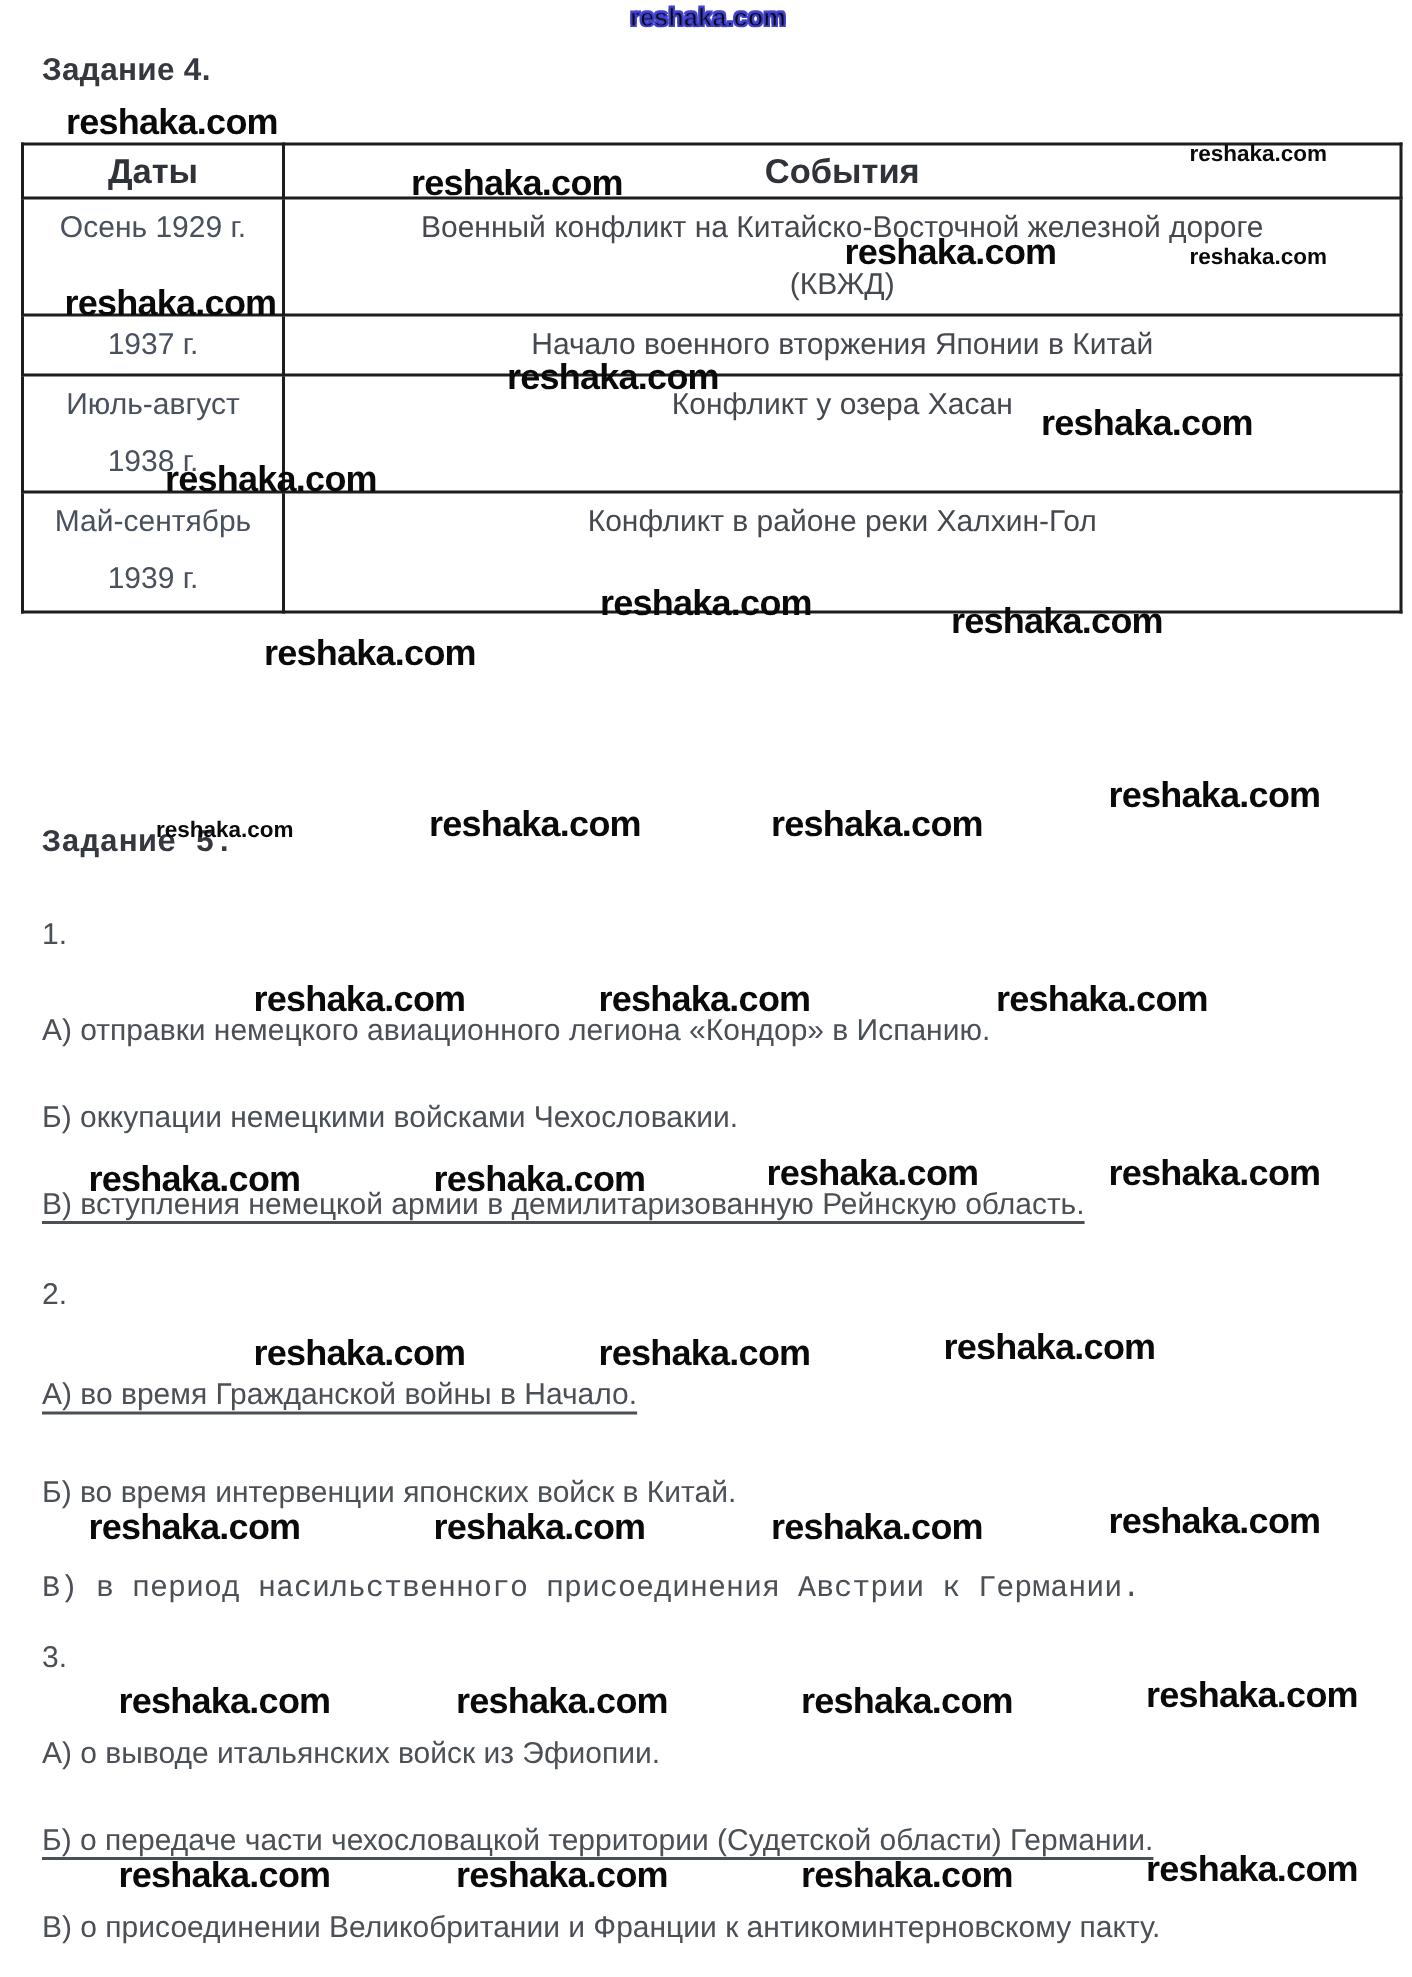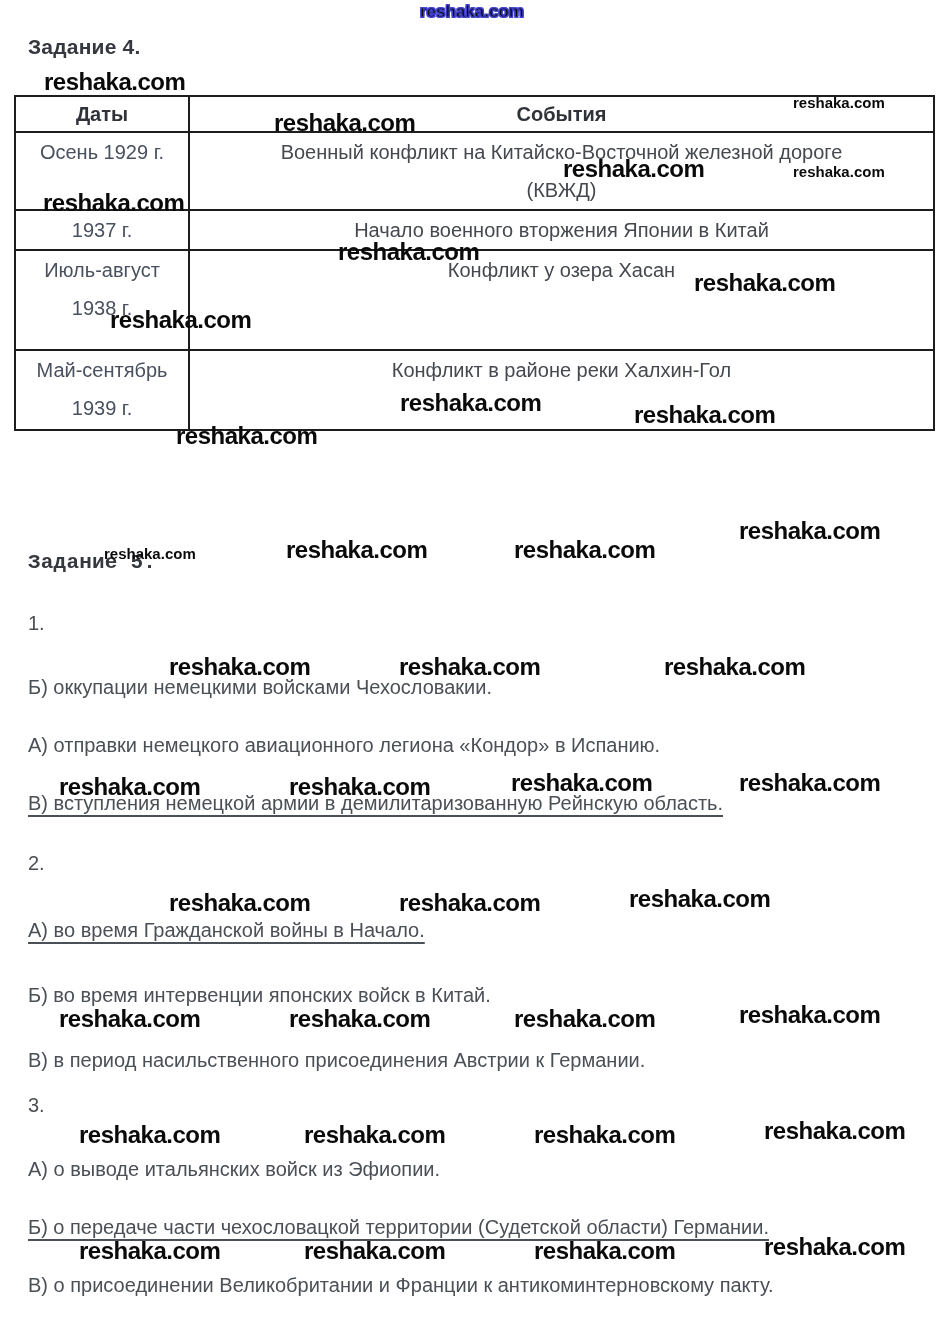--- a/index.html
+++ b/index.html
@@ -18,21 +18,21 @@
   #events-table{
     position:absolute;left:14px;top:95px;width:921px;
     border-collapse:collapse;table-layout:fixed;
     color:#474b54;font-size:20px;
   }
   #events-table th,#events-table td{
     border:2px solid #1d1d1d;vertical-align:top;text-align:center;
     line-height:38px;padding:0 4px;overflow:hidden;
   }
   #events-table th{
-    font-weight:bold;color:#2f3238;height:34px;font-size:20px;line-height:34px;
+    font-weight:bold;color:#2f3238;height:34px;font-size:23px;line-height:34px;
   }
   .date-cell{color:#49505e;}
   .event-cell{color:#45494f;}
 
   
   .group{position:absolute;left:28px;width:905px;color:#4b4f56;font-size:20px;}
   .group-number{line-height:22px;}
   .option{line-height:22px;white-space:nowrap;}
   .underlined{
     text-decoration:underline;
@@ -81,21 +81,21 @@
         </td>
       </tr>
       <tr style="height: 40px;">
         <td class="date-cell">
           <div>1937 г.</div>
         </td>
         <td class="event-cell">
           <div>Начало военного вторжения Японии в Китай</div>
         </td>
       </tr>
-      <tr style="height: 100px;">
+      <tr style="height: 78px;">
         <td class="date-cell">
           <div>Июль-август</div>
           <div>1938 г.</div>
         </td>
         <td class="event-cell">
           <div>Конфликт у озера Хасан</div>
         </td>
       </tr>
       <tr style="height: 80px;">
         <td class="date-cell">
@@ -107,29 +107,29 @@
         </td>
       </tr>
     </tbody>
 </table>
 
 <div id="task5-title" class="section-title">Задание 5.</div>
 
 <div id="task5-groups">
     <div class="group" style="top: 612px;">
       <div class="group-number" style="margin-bottom: 42px;">1.</div>
+      <div class="option" style="margin-bottom: 36px;">А) отправки немецкого авиационного легиона «Кондор» в Испанию.</div>
       <div class="option" style="margin-bottom: 36px;">Б) оккупации немецкими войсками Чехословакии.</div>
-      <div class="option" style="margin-bottom: 36px;">А) отправки немецкого авиационного легиона «Кондор» в Испанию.</div>
       <div class="option underlined" style="margin-bottom: 36px;">В) вступления немецкой армии в демилитаризованную Рейнскую область.</div>
     </div>
     <div class="group" style="top: 852px;">
       <div class="group-number" style="margin-bottom: 45px;">2.</div>
       <div class="option underlined" style="margin-bottom: 43px;">А) во время Гражданской войны в Начало.</div>
       <div class="option" style="margin-bottom: 43px; margin-top: 33px;">Б) во время интервенции японских войск в Китай.</div>
-      <div class="option" style="margin-bottom: 58px;">В) в период насильственного присоединения Австрии к Германии.</div>
+      <div class="option" style="margin-bottom: 58px; font-family: Liberation Mono, monospace;">В) в период насильственного присоединения Австрии к Германии.</div>
     </div>
     <div class="group" style="top: 1094px;">
       <div class="group-number" style="margin-bottom: 42px;">3.</div>
       <div class="option" style="margin-bottom: 36px;">А) о выводе итальянских войск из Эфиопии.</div>
       <div class="option underlined" style="margin-bottom: 36px;">Б) о передаче части чехословацкой территории (Судетской области) Германии.</div>
       <div class="option" style="margin-bottom: 44px;">В) о присоединении Великобритании и Франции к антикоминтерновскому пакту.</div>
     </div>
   </div>
 
 <div id="watermarks">

